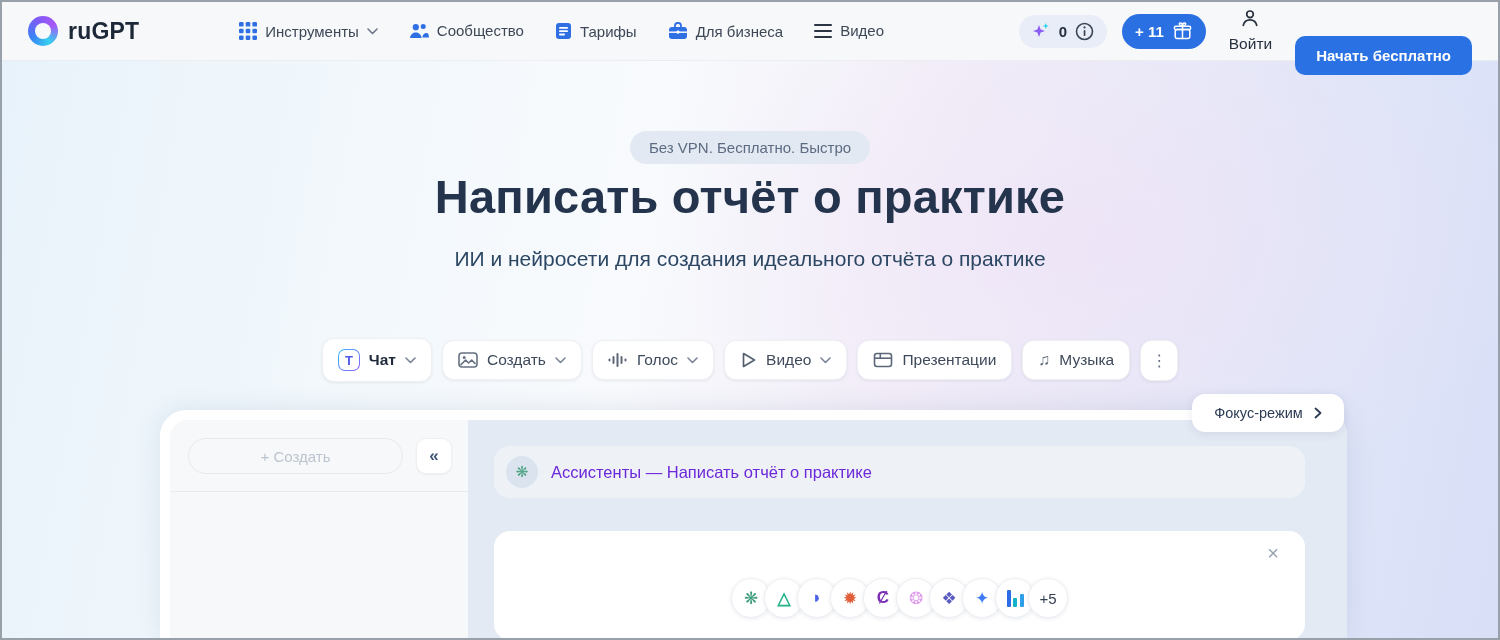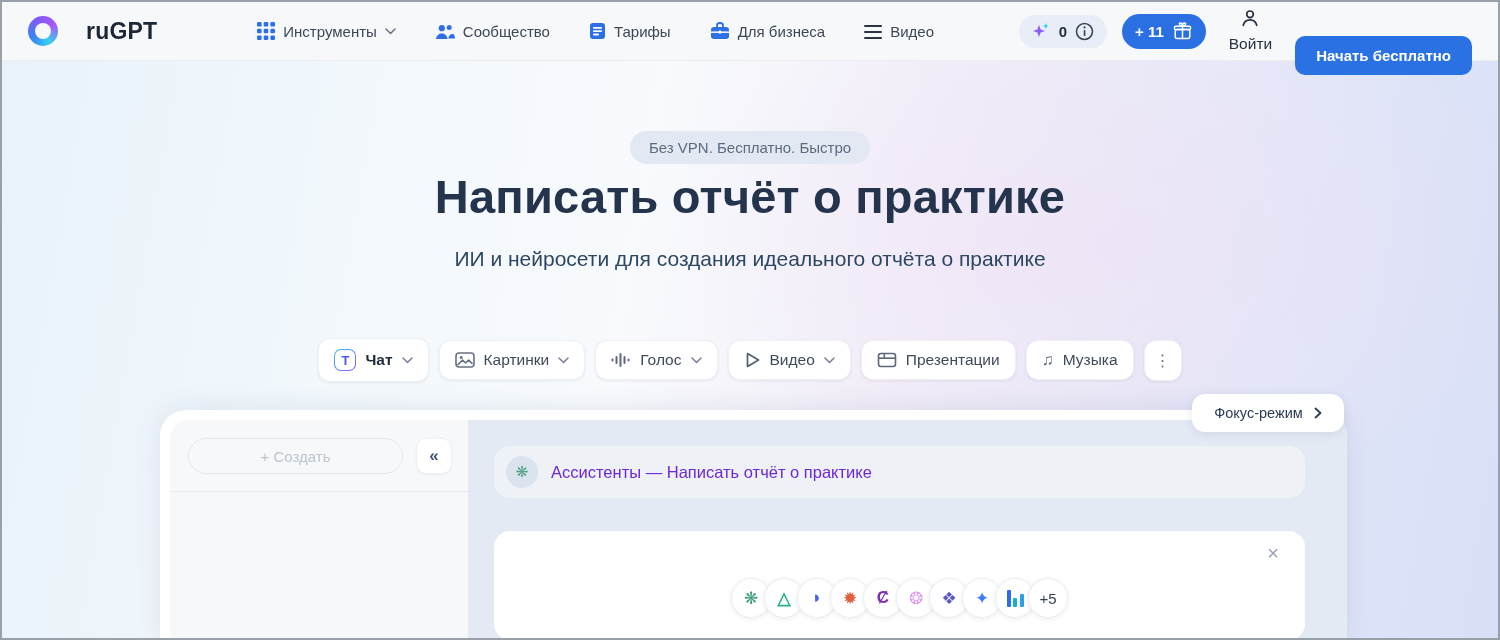--- a/index.html
+++ b/index.html
@@ -10,26 +10,26 @@
     background:
       radial-gradient(700px 420px at 74% 38%, rgba(240,224,246,.55), rgba(240,224,246,0) 62%),
       linear-gradient(100deg,#e8f2fa 0%,#f2f8fc 24%,#f8fafd 42%,#f2eef8 60%,#e2e7f8 82%,#d8dff7 100%);
   }
   
   .navbar{
     position:absolute; top:0; left:0; right:0; height:59px; z-index:10;
     background:#f7f8fa; border-bottom:1px solid #ecedf1;
     display:flex; align-items:center; padding:0 26px;
   }
-  .logo{ display:flex; align-items:center; gap:28px; }
+  .logo{ display:flex; align-items:center; gap:10px; }
   .logo-ring{ width:30px; height:30px; border-radius:50%; position:relative;
     background:conic-gradient(from 150deg,#34d0ee,#3b82f6,#7c5cf6,#a855f7,#34d0ee); }
   .logo-ring::after{ content:""; position:absolute; inset:7px; border-radius:50%; background:#f7f8fa; }
   .logo-text{ font-size:23px; font-weight:bold; color:#1c2737; letter-spacing:.2px; }
-  .nav-menu{ display:flex; align-items:flex-end; gap:39px; margin-left:100px; }
+  .nav-menu{ display:flex; align-items:flex-start; gap:31px; margin-left:100px; }
   .nav-item{ display:flex; align-items:center; gap:8px; font-size:15px; color:#3d4857; font-weight:500; cursor:pointer; }
   .nav-right{ margin-left:auto; display:flex; align-items:center; gap:15px; }
   .tokens{ display:flex; align-items:center; gap:8px; background:#e9edf8; border-radius:999px; padding:7px 13px; }
   .tokens .count{ font-size:15px; font-weight:bold; color:#232e3e; }
   .bonus{ display:flex; align-items:center; gap:8px; background:#2a70e3; color:#fff;
     border-radius:999px; padding:7px 13px; font-size:15px; font-weight:bold; cursor:pointer; }
   .login{ display:flex; align-items:center; gap:8px; font-size:15.5px; color:#27303f; font-weight:500; cursor:pointer; margin:0 8px;flex-direction:column; }
   .cta{ background:#2a72e4; color:#fff; font-size:15px; font-weight:bold; border:none;
     border-radius:10px; padding:11px 21px; cursor:pointer; font-family:inherit;margin-top:48px; }
   
@@ -222,21 +222,21 @@
       <svg width="11" height="7" viewBox="0 0 11 7" fill="none">
           <polyline points="1,1 5.5,5.5 10,1" stroke="#7b8597" stroke-width="1.6" stroke-linecap="round" stroke-linejoin="round"></polyline>
         </svg>
     </div>
     <div class="tool">
       <svg width="20" height="18" viewBox="0 0 20 18" fill="none" stroke="#677182" stroke-width="1.6" stroke-linecap="round" stroke-linejoin="round">
         <rect x="1" y="2" width="18" height="14" rx="3"></rect>
         <circle cx="6.2" cy="6.6" r="1.5" fill="#677182" stroke="none"></circle>
         <path d="M3 13.6 L7.6 9 L10.6 12 L13.6 9 L17 12.4"></path>
       </svg>
-      <span>Картинки</span>
+      <span>Создать</span>
       <svg width="11" height="7" viewBox="0 0 11 7" fill="none">
           <polyline points="1,1 5.5,5.5 10,1" stroke="#7b8597" stroke-width="1.6" stroke-linecap="round" stroke-linejoin="round"></polyline>
         </svg>
     </div>
     <div class="tool">
       <svg width="20" height="16" viewBox="0 0 20 16" fill="#5c6779">
         <rect x="0.5" y="6.6" width="2" height="2.8" rx="1"></rect>
           <rect x="4.5" y="4" width="2" height="8" rx="1"></rect>
         <rect x="8.5" y="1" width="2" height="14" rx="1"></rect>
           <rect x="12.5" y="4" width="2" height="8" rx="1"></rect>

